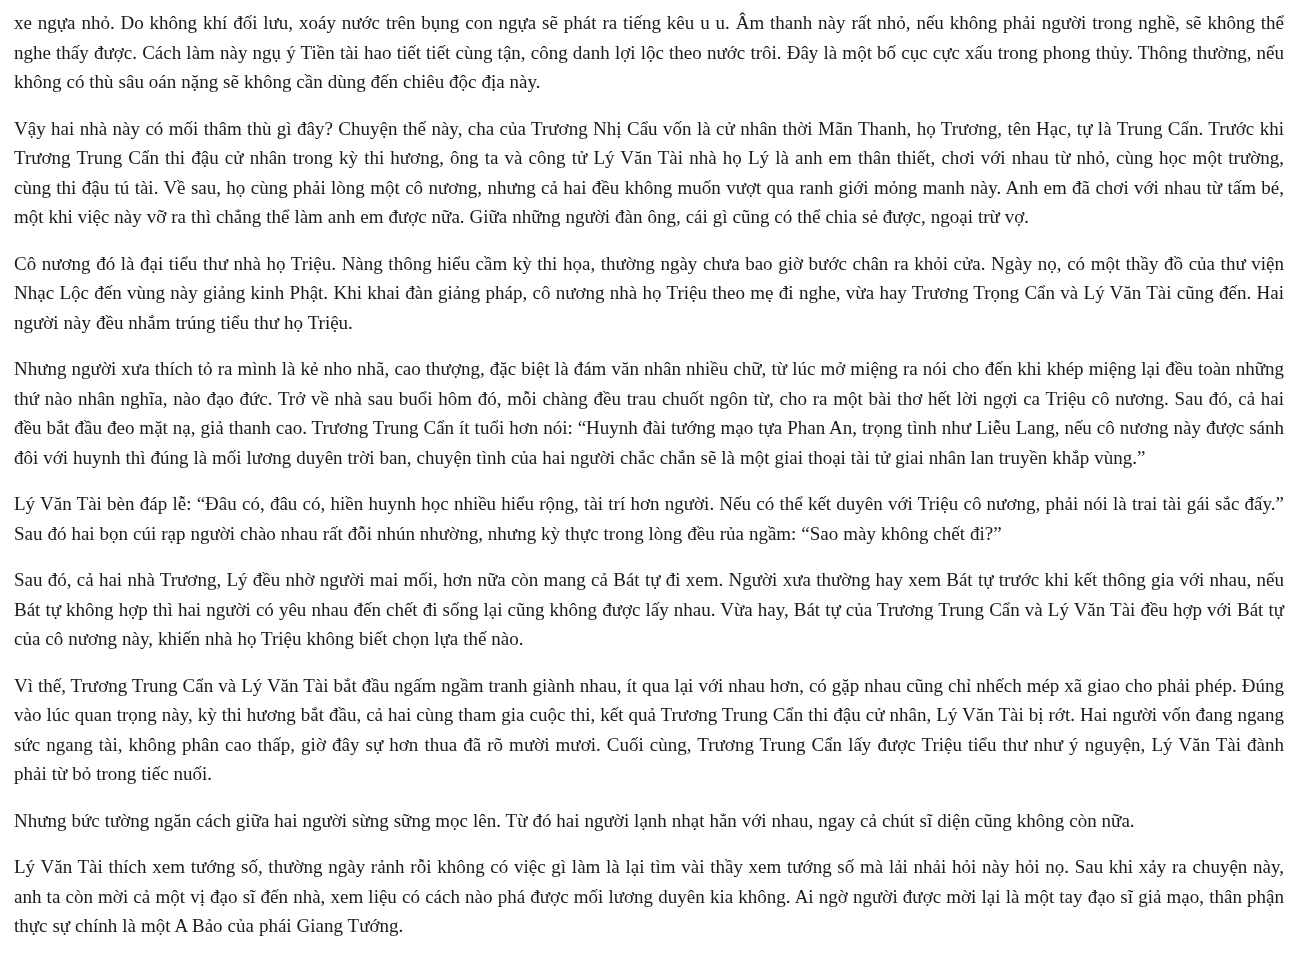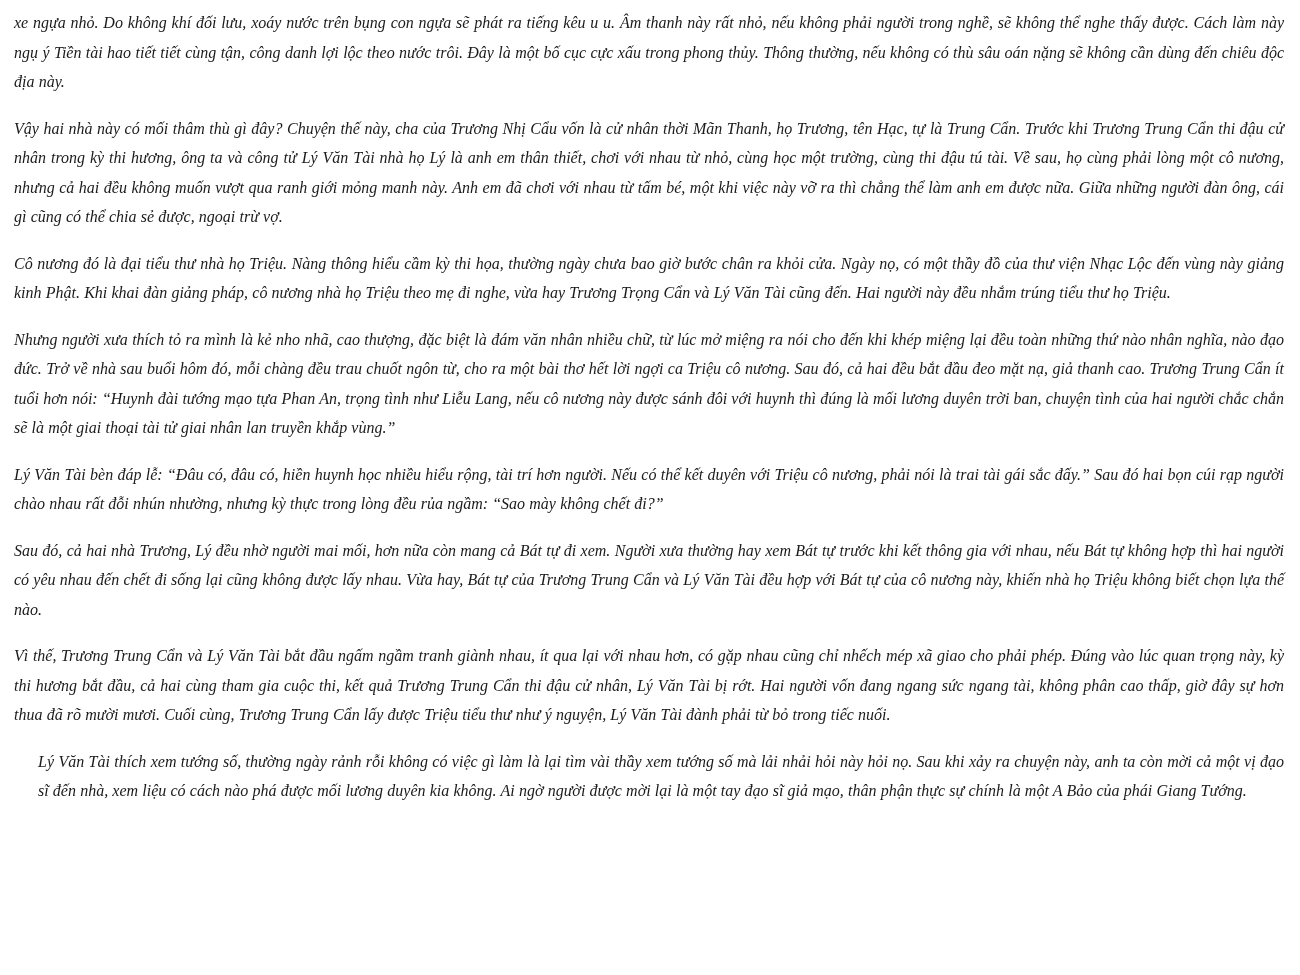--- a/index.html
+++ b/index.html
@@ -37,43 +37,42 @@
     pointer-events: none;
     user-select: none;
     z-index: 5;
   }
   .content {
     position: relative;
     z-index: 1;
   }
   p.para {
     margin: 0 0 17px 0;
-    font-size: 16px;
+    font-size: 19px;
     line-height: 29.5px;
     text-align: justify;
     text-justify: inter-word;
     word-spacing: 0.2px;
-    font-style: italic;
   }
   p.para:last-child {
     margin-bottom: 0;
-    margin-left: 24px;
   }
 </style>
 </head>
 <body>
 
 <div id="page">
 
 
   <div class="content">
     <p class="para">xe ngựa nhỏ. Do không khí đối lưu, xoáy nước trên bụng con ngựa sẽ phát ra tiếng kêu u u. Âm thanh này rất nhỏ, nếu không phải người trong nghề, sẽ không thể nghe thấy được. Cách làm này ngụ ý Tiền tài hao tiết tiết cùng tận, công danh lợi lộc theo nước trôi. Đây là một bố cục cực xấu trong phong thủy. Thông thường, nếu không có thù sâu oán nặng sẽ không cần dùng đến chiêu độc địa này.</p>
     <p class="para">Vậy hai nhà này có mối thâm thù gì đây? Chuyện thế này, cha của Trương Nhị Cẩu vốn là cử nhân thời Mãn Thanh, họ Trương, tên Hạc, tự là Trung Cẩn. Trước khi Trương Trung Cẩn thi đậu cử nhân trong kỳ thi hương, ông ta và công tử Lý Văn Tài nhà họ Lý là anh em thân thiết, chơi với nhau từ nhỏ, cùng học một trường, cùng thi đậu tú tài. Về sau, họ cùng phải lòng một cô nương, nhưng cả hai đều không muốn vượt qua ranh giới mỏng manh này. Anh em đã chơi với nhau từ tấm bé, một khi việc này vỡ ra thì chẳng thể làm anh em được nữa. Giữa những người đàn ông, cái gì cũng có thể chia sẻ được, ngoại trừ vợ.</p>
     <p class="para">Cô nương đó là đại tiểu thư nhà họ Triệu. Nàng thông hiểu cầm kỳ thi họa, thường ngày chưa bao giờ bước chân ra khỏi cửa. Ngày nọ, có một thầy đồ của thư viện Nhạc Lộc đến vùng này giảng kinh Phật. Khi khai đàn giảng pháp, cô nương nhà họ Triệu theo mẹ đi nghe, vừa hay Trương Trọng Cẩn và Lý Văn Tài cũng đến. Hai người này đều nhắm trúng tiểu thư họ Triệu.</p>
     <p class="para">Nhưng người xưa thích tỏ ra mình là kẻ nho nhã, cao thượng, đặc biệt là đám văn nhân nhiều chữ, từ lúc mở miệng ra nói cho đến khi khép miệng lại đều toàn những thứ nào nhân nghĩa, nào đạo đức. Trở về nhà sau buổi hôm đó, mỗi chàng đều trau chuốt ngôn từ, cho ra một bài thơ hết lời ngợi ca Triệu cô nương. Sau đó, cả hai đều bắt đầu đeo mặt nạ, giả thanh cao. Trương Trung Cẩn ít tuổi hơn nói: “Huynh đài tướng mạo tựa Phan An, trọng tình như Liễu Lang, nếu cô nương này được sánh đôi với huynh thì đúng là mối lương duyên trời ban, chuyện tình của hai người chắc chắn sẽ là một giai thoại tài tử giai nhân lan truyền khắp vùng.”</p>
     <p class="para">Lý Văn Tài bèn đáp lễ: “Đâu có, đâu có, hiền huynh học nhiều hiểu rộng, tài trí hơn người. Nếu có thể kết duyên với Triệu cô nương, phải nói là trai tài gái sắc đấy.” Sau đó hai bọn cúi rạp người chào nhau rất đỗi nhún nhường, nhưng kỳ thực trong lòng đều rủa ngầm: “Sao mày không chết đi?”</p>
     <p class="para">Sau đó, cả hai nhà Trương, Lý đều nhờ người mai mối, hơn nữa còn mang cả Bát tự đi xem. Người xưa thường hay xem Bát tự trước khi kết thông gia với nhau, nếu Bát tự không hợp thì hai người có yêu nhau đến chết đi sống lại cũng không được lấy nhau. Vừa hay, Bát tự của Trương Trung Cẩn và Lý Văn Tài đều hợp với Bát tự của cô nương này, khiến nhà họ Triệu không biết chọn lựa thế nào.</p>
     <p class="para">Vì thế, Trương Trung Cẩn và Lý Văn Tài bắt đầu ngấm ngầm tranh giành nhau, ít qua lại với nhau hơn, có gặp nhau cũng chỉ nhếch mép xã giao cho phải phép. Đúng vào lúc quan trọng này, kỳ thi hương bắt đầu, cả hai cùng tham gia cuộc thi, kết quả Trương Trung Cẩn thi đậu cử nhân, Lý Văn Tài bị rớt. Hai người vốn đang ngang sức ngang tài, không phân cao thấp, giờ đây sự hơn thua đã rõ mười mươi. Cuối cùng, Trương Trung Cẩn lấy được Triệu tiểu thư như ý nguyện, Lý Văn Tài đành phải từ bỏ trong tiếc nuối.</p>
+    <p class="para">Nhưng bức tường ngăn cách giữa hai người sừng sững mọc lên. Từ đó hai người lạnh nhạt hẳn với nhau, ngay cả chút sĩ diện cũng không còn nữa.</p>
     <p class="para">Lý Văn Tài thích xem tướng số, thường ngày rảnh rỗi không có việc gì làm là lại tìm vài thầy xem tướng số mà lải nhải hỏi này hỏi nọ. Sau khi xảy ra chuyện này, anh ta còn mời cả một vị đạo sĩ đến nhà, xem liệu có cách nào phá được mối lương duyên kia không. Ai ngờ người được mời lại là một tay đạo sĩ giả mạo, thân phận thực sự chính là một A Bảo của phái Giang Tướng.</p>
 
   </div>
 
 </div>
 
 </body></html>

